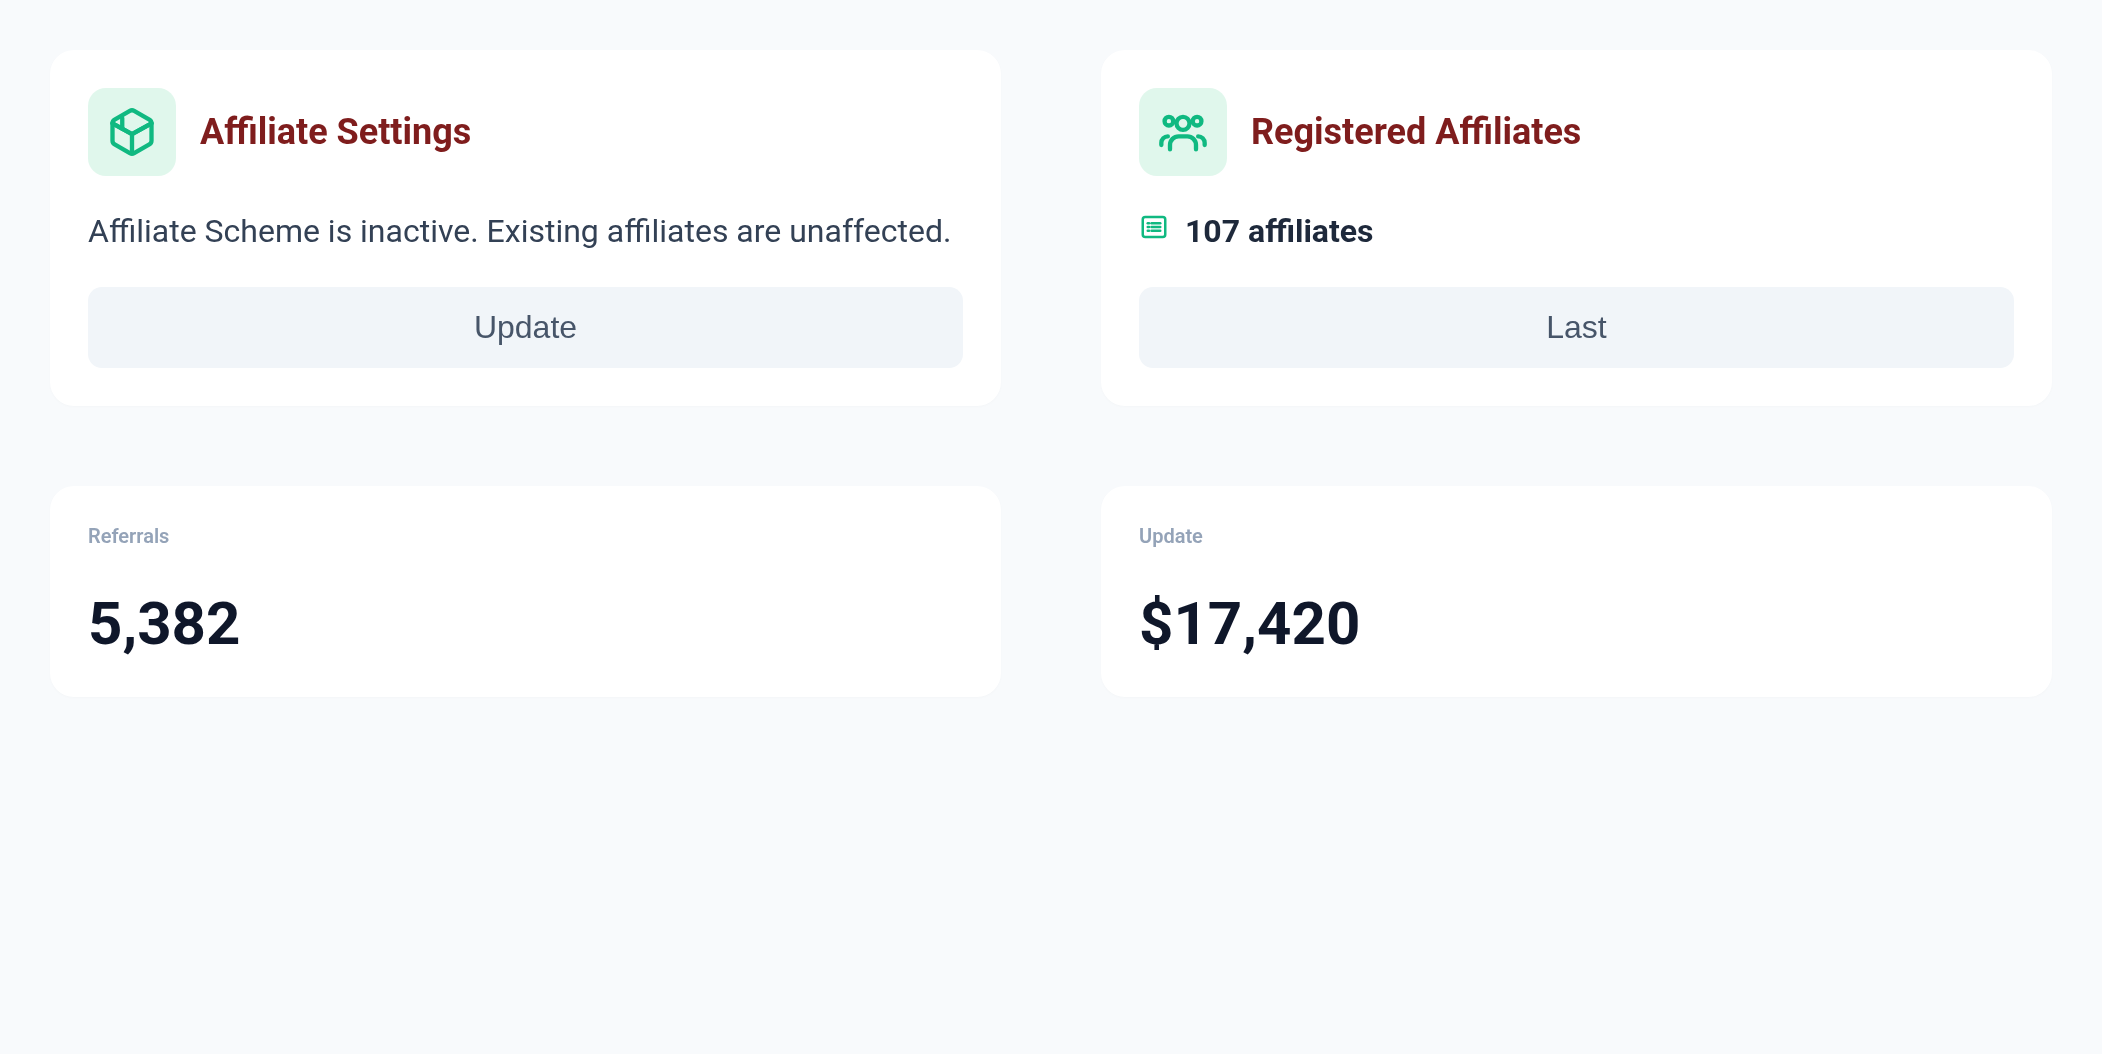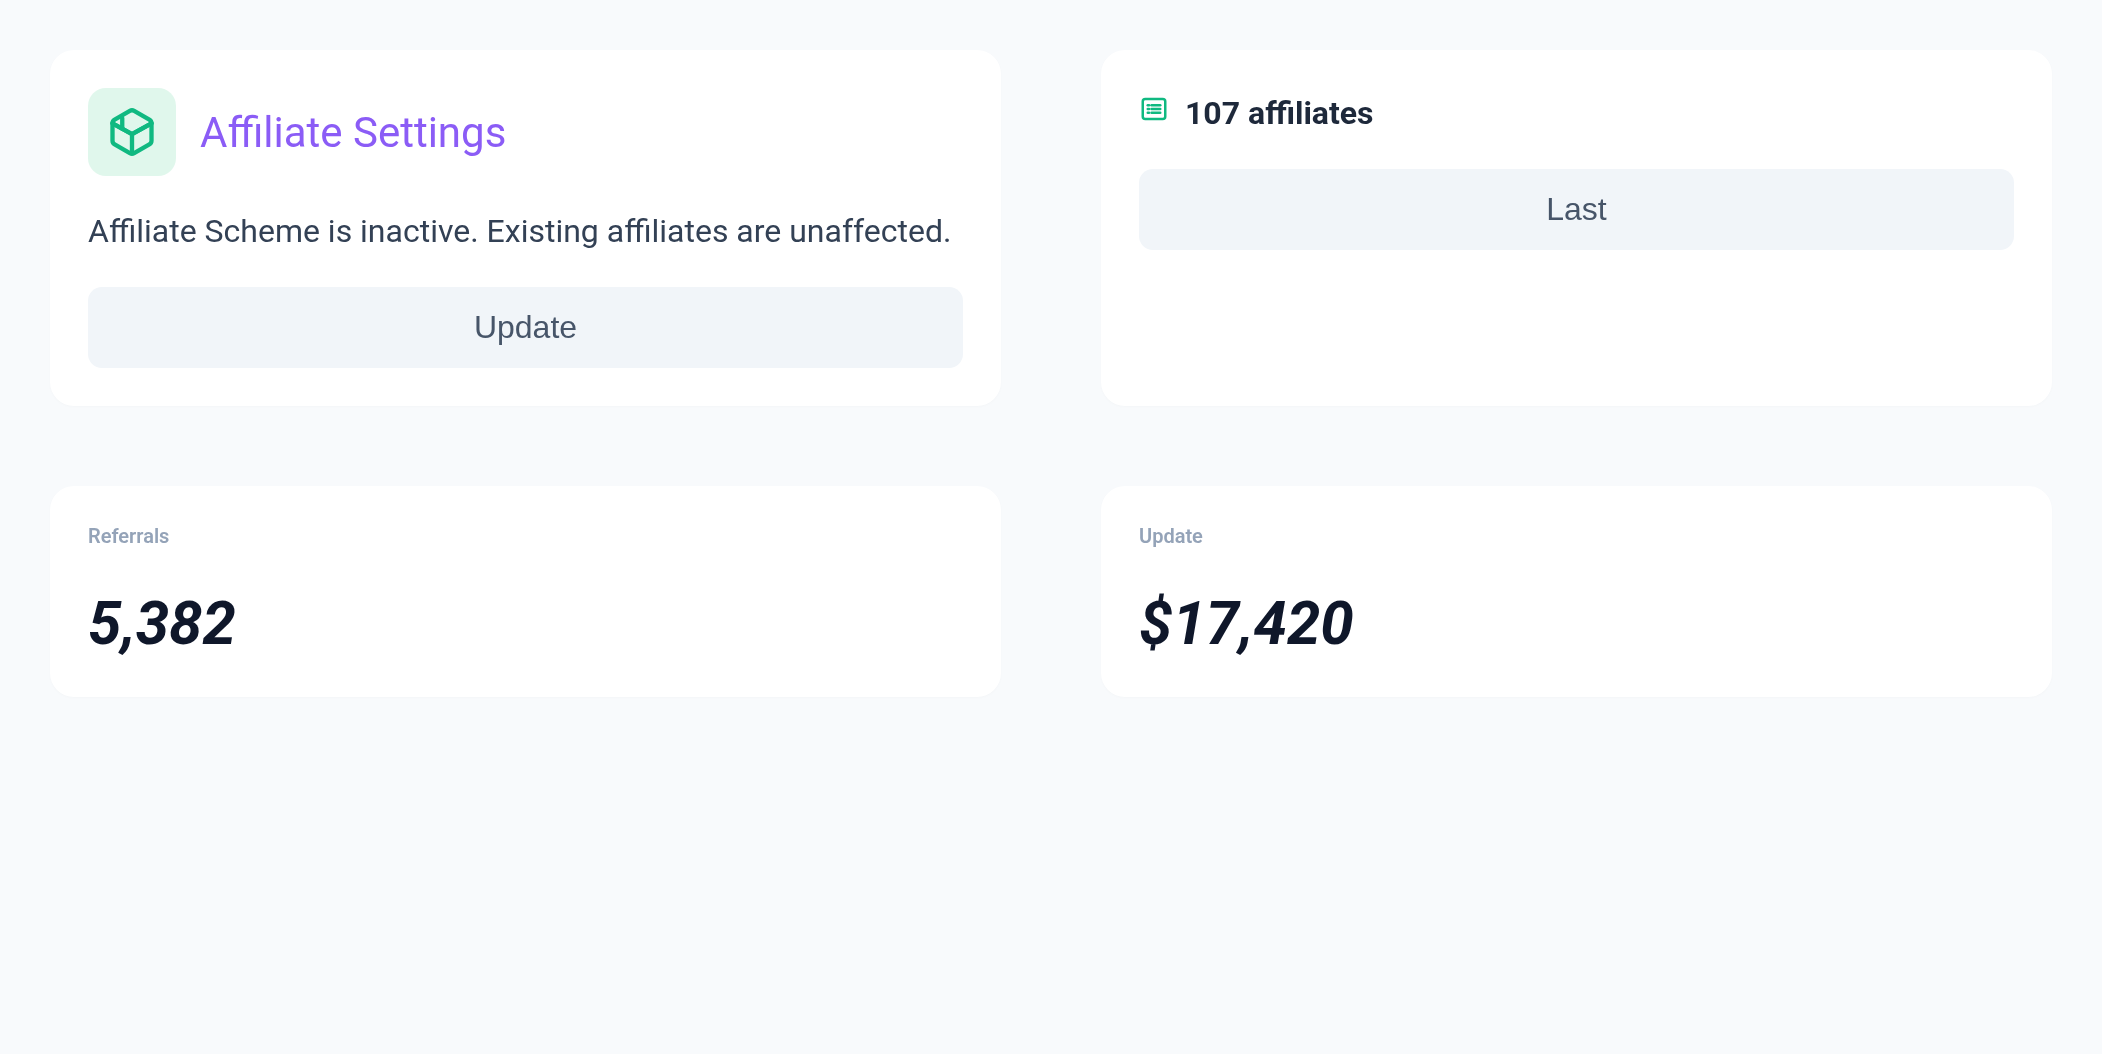--- a/index.html
+++ b/index.html
@@ -38,23 +38,23 @@
       display: flex;
       align-items: center;
       justify-content: center;
       flex-shrink: 0;
     }
     .icon-box svg {
       width: 52px;
       height: 52px;
     }
     .card-title {
-      font-size: 42px;
-      font-weight: 400;
-      color: #8b5cf6;
+      font-size: 36px;
+      font-weight: 700;
+      color: #7f1d1d;
     }
     .card-body {
       font-size: 32px;
       color: #334155;
       line-height: 1.6;
       margin-bottom: 30px;
     }
     .info-row {
       display: flex;
       align-items: flex-start;
@@ -96,21 +96,20 @@
     .stat-label {
       font-size: 20px;
       font-weight: 600;
       color: #94a3b8;
       margin-bottom: 40px;
     }
     .stat-value {
       font-size: 60px;
       font-weight: 700;
       color: #0f172a;
-      font-style: italic;
     }
   </style>
 </head>
 <body>
 
 <div class="grid">
 
   <div class="card">
     <div class="card-header">
       <div class="icon-box">
@@ -122,20 +121,33 @@
           <path d="M7.5 10.5V5.5"></path>
         </svg>
       </div>
       <h2 class="card-title">Affiliate Settings</h2>
     </div>
     <p class="card-body">Affiliate Scheme is inactive. Existing affiliates are unaffected.</p>
     <button class="btn">Update</button>
   </div>
 
   <div class="card">
+    <div class="card-header">
+      <div class="icon-box">
+        <svg viewBox="0 0 24 24" fill="none" stroke="#10b981" stroke-width="2" stroke-linecap="round" stroke-linejoin="round">
+          <circle cx="12" cy="8" r="3"></circle>
+          <circle cx="5.5" cy="7" r="2"></circle>
+          <circle cx="18.5" cy="7" r="2"></circle>
+          <path d="M6 20v-2a4 4 0 0 1 4-4h4a4 4 0 0 1 4 4v2"></path>
+          <path d="M2 18v-1a3 3 0 0 1 3-3"></path>
+          <path d="M22 18v-1a3 3 0 0 0-3-3"></path>
+        </svg>
+      </div>
+      <h2 class="card-title">Registered Affiliates</h2>
+    </div>
     <div class="card-body">
       <div class="info-row">
         <span>
           <svg viewBox="0 0 24 24" fill="none" stroke="#10b981" stroke-width="2" stroke-linecap="round" stroke-linejoin="round">
             <rect x="3" y="4" width="18" height="16" rx="2"></rect>
             <line x1="7" y1="9" x2="8" y2="9"></line>
             <line x1="10" y1="9" x2="17" y2="9"></line>
             <line x1="7" y1="12" x2="8" y2="12"></line>
             <line x1="10" y1="12" x2="17" y2="12"></line>
             <line x1="7" y1="15" x2="8" y2="15"></line>

